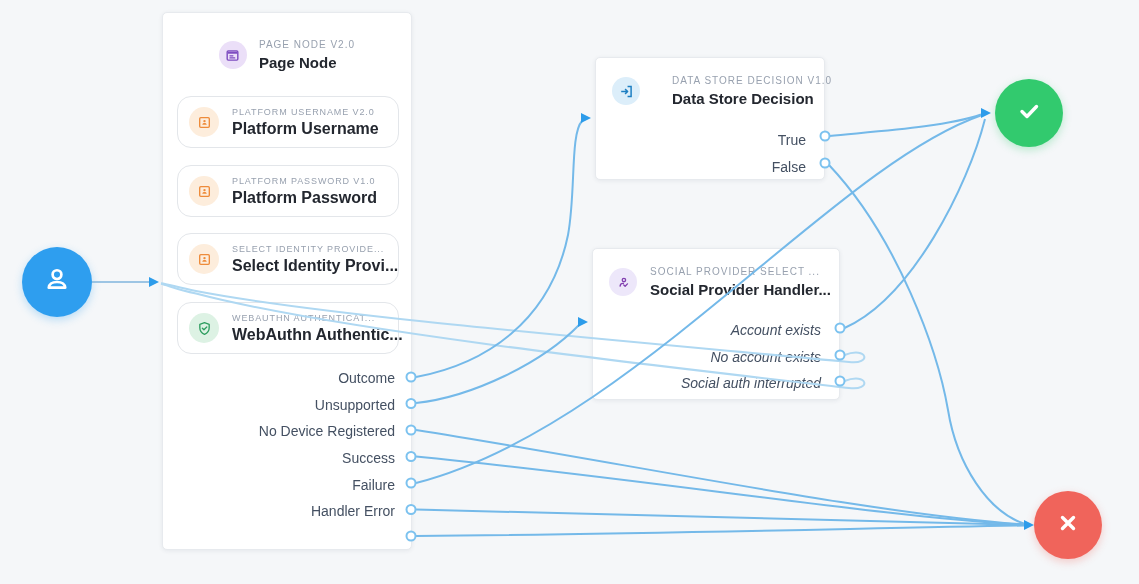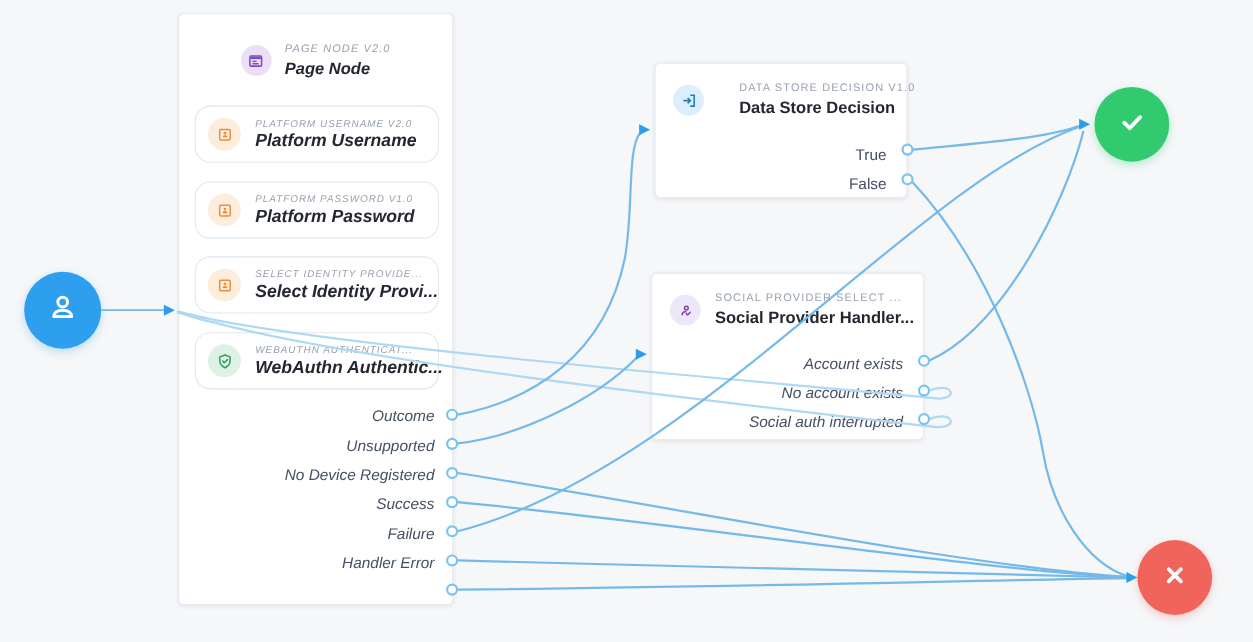--- a/index.html
+++ b/index.html
@@ -12,21 +12,21 @@
     box-shadow:0 1px 4px rgba(40,55,80,.08);box-sizing:border-box;
   }
   .icon-circle{border-radius:50%;display:flex;align-items:center;justify-content:center;flex:0 0 auto;}
   .ic28{width:28px;height:28px;}
   .ic30{width:30px;height:30px;}
   .caption{font-size:10px;letter-spacing:1px;color:#98A1AF;margin-bottom:4px;white-space:nowrap;}
   .title{font-size:15px;font-weight:700;color:#23272F;white-space:nowrap;}
   .node-header{display:flex;align-items:center;gap:13px;}
 
   
-  #page-node-card{left:162px;top:12px;width:250px;height:538px;font-style:italic;}
+  #page-node-card{left:162px;top:12px;width:250px;height:538px;}
   .pn-header{position:absolute;top:26px;left:0;right:0;display:flex;justify-content:center;align-items:center;gap:12px;}
   .sub-card{
     position:absolute;left:14px;width:222px;height:52px;background:#fff;border:1px solid #E3E6EA;
     border-radius:14px;display:flex;align-items:center;gap:13px;padding-left:11px;box-sizing:border-box;
   }
   .sub-card .caption{font-size:9px;letter-spacing:.9px;margin-bottom:3px;}
   .sub-card .title{font-size:16px;}
   .pn-outcomes{position:absolute;left:0;right:0;top:352px;}
   .outcome-row{height:26.6px;display:flex;align-items:center;justify-content:flex-end;
     padding-right:16px;font-size:14px;color:#445062;}

